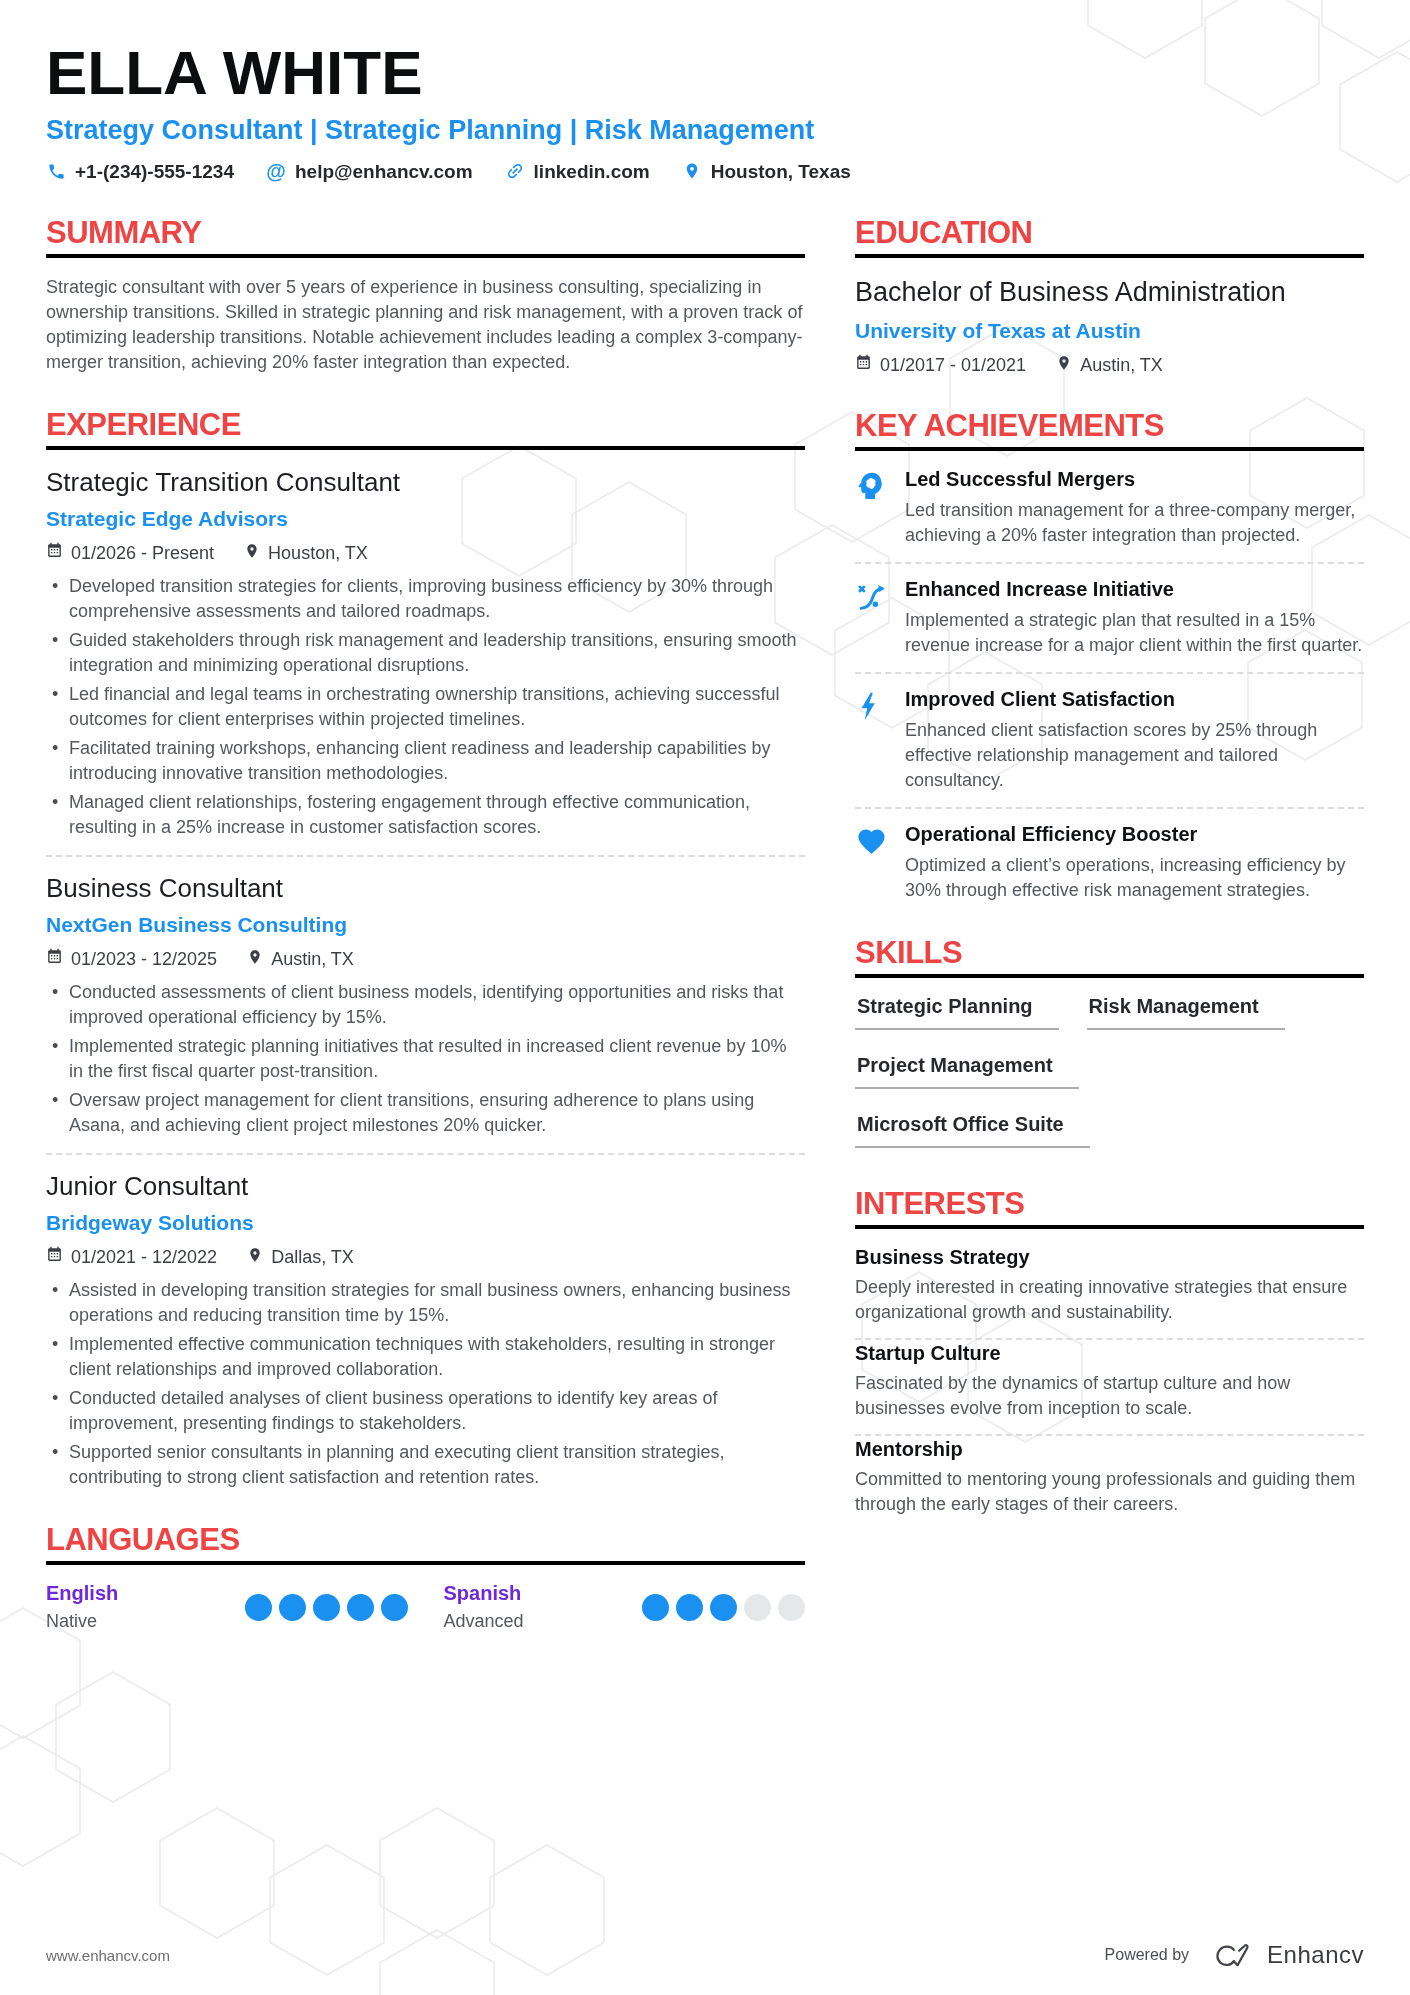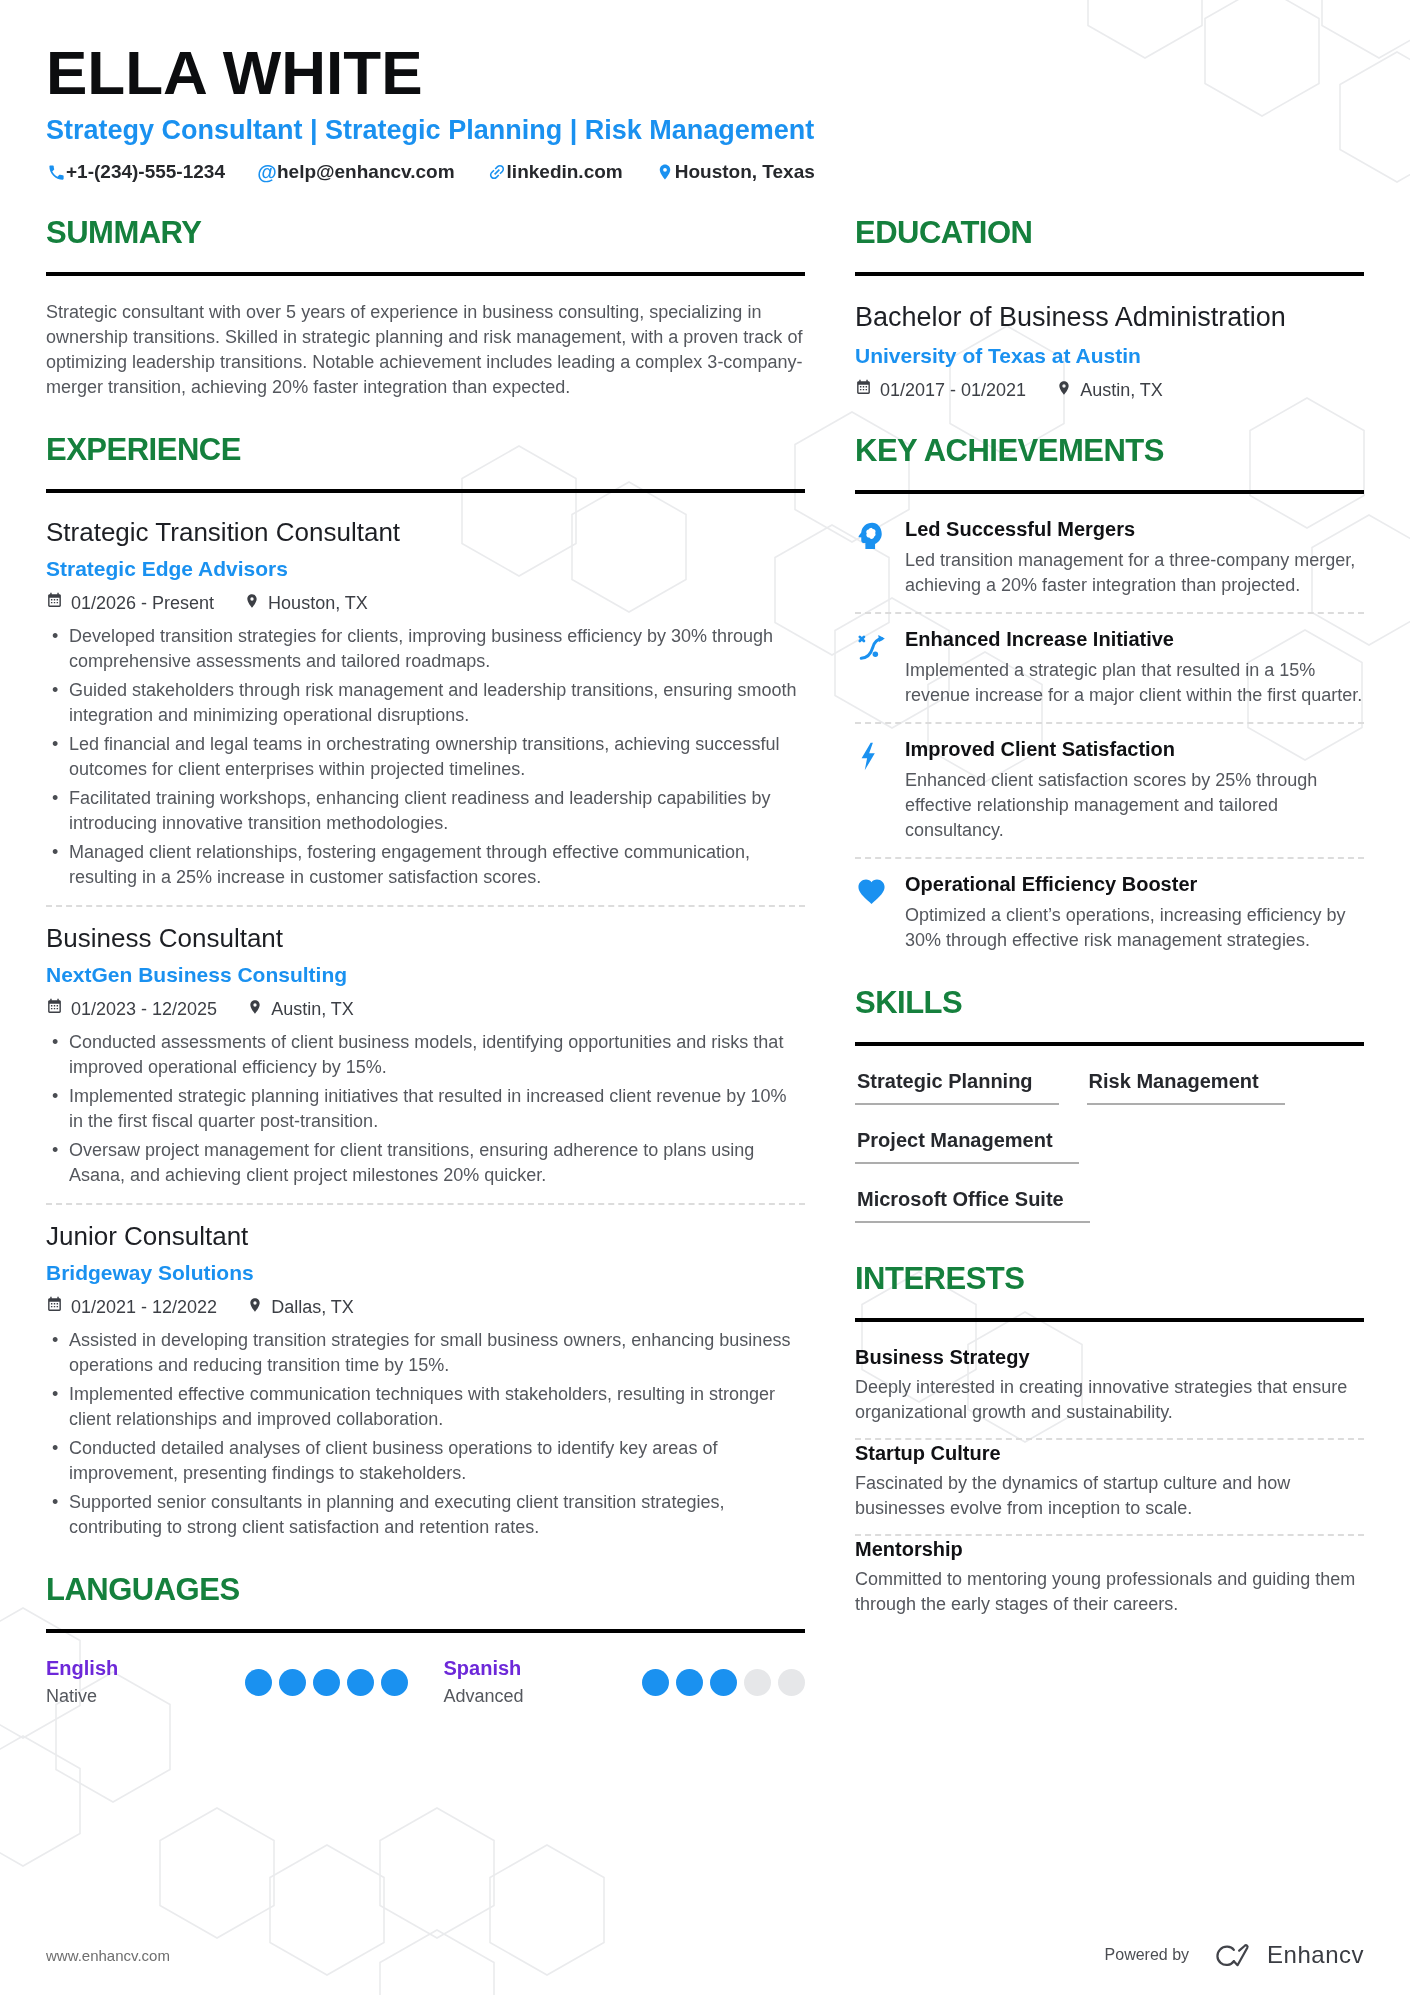--- a/index.html
+++ b/index.html
@@ -7,30 +7,30 @@
   body { font-family:"Liberation Sans", sans-serif; }
   :root { --accent:#1a91f0; --body:#54575d; --meta:#3c3f45; --ink:#0c0d0f; }
 
   .page { position:relative; width:1410px; height:1995px; background:#fff; overflow:hidden; margin:0 auto; }
   .hex-bg { position:absolute; inset:0; z-index:0; }
   .content { position:relative; z-index:1; padding:40px 46px 0 46px; }
 
   h1.name { font-size:62px; line-height:1.05; font-weight:bold; color:var(--ink); letter-spacing:0; }
   .subtitle { margin-top:10px; font-size:27px; font-weight:bold; color:var(--accent); }
   .contact-row { margin-top:15px; display:flex; align-items:center; gap:32px; font-size:19px; font-weight:bold; color:#26282c; }
-  .contact-item { display:flex; align-items:center; }
+  .contact-item { display:flex; align-items:flex-start; gap:9px; }
   .contact-item .ic { display:inline-flex; width:20px; height:20px; align-items:center; justify-content:center; }
   .at-glyph { color:var(--accent); font-size:20px; font-weight:bold; line-height:1; }
 
   .columns { display:flex; gap:50px; }
   .col-left { width:759px; flex:0 0 759px; }
   .col-right { width:509px; flex:0 0 509px; }
 
-  h2.section { font-size:31px; font-weight:bold; color:#15803d; letter-spacing:-0.5px;
-               border-bottom:4px solid #000; padding-bottom:21px; margin:32px 0 24px 0; }
+  h2.section { font-size:31px; font-weight:bold; color:#ef4444; letter-spacing:-0.5px;
+               border-bottom:4px solid #000; padding-bottom:3px; margin:32px 0 17px 0; }
   .col-left h2.section.first, .col-right h2.section.first { margin-top:32px; }
 
   .summary-text, .bullets li, .ach-text, .int-text { font-size:18px; line-height:25px; color:var(--body); }
 
   .job { margin-top:4px; }
   .job-title { font-size:26px; font-weight:normal; color:#1d1f24; margin-top:16px; }
   .company { font-size:21px; font-weight:bold; color:var(--accent); margin-top:9px; }
   .meta-row { margin-top:11px; display:flex; align-items:center; gap:30px; font-size:18px; color:var(--meta); }
   .meta-item { display:flex; align-items:center; gap:8px; }
   .bullets { list-style:none; margin-top:10px; }

